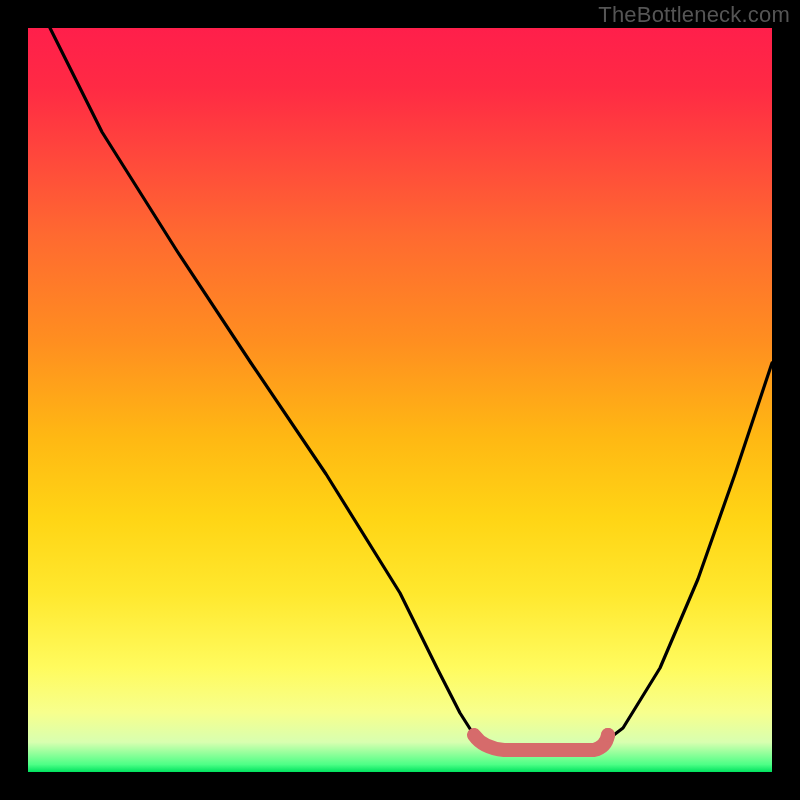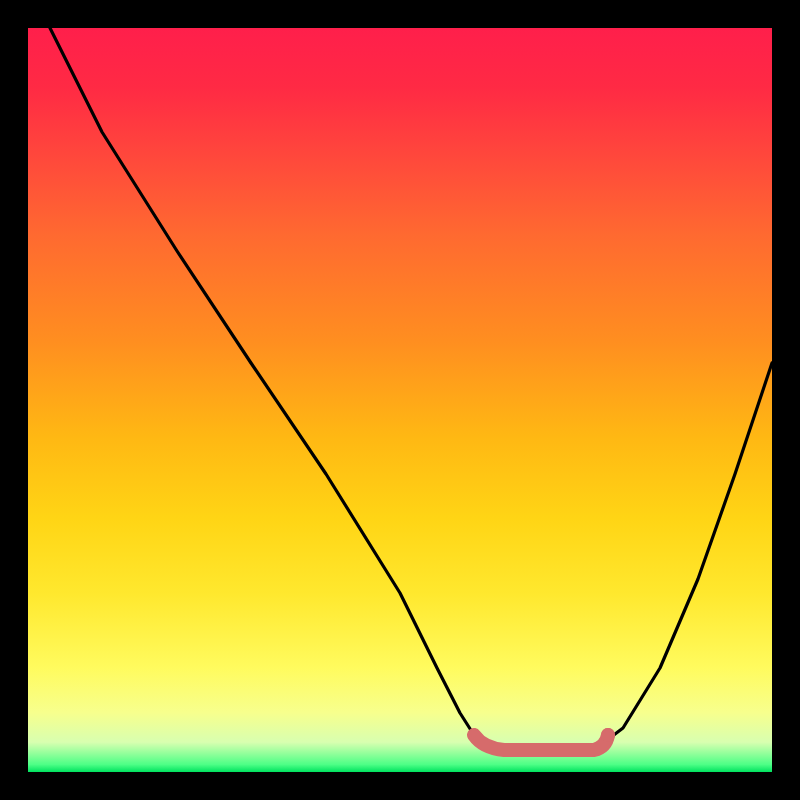--- a/index.html
+++ b/index.html
@@ -56,20 +56,21 @@
     width: 744px;
     height: 744px;
     overflow: visible;
   }
 </style>
 </head>
 <body>
 
 <div class="container">
 
+  <div class="watermark">TheBottleneck.com</div>
 
   <div class="plot-frame">
     <svg class="curve" viewBox="0 0 744 744" preserveAspectRatio="none">
       <path d="M 22 0
                L 74 104
                L 149 223
                L 223 335
                L 298 446
                L 372 565
                L 409 640

